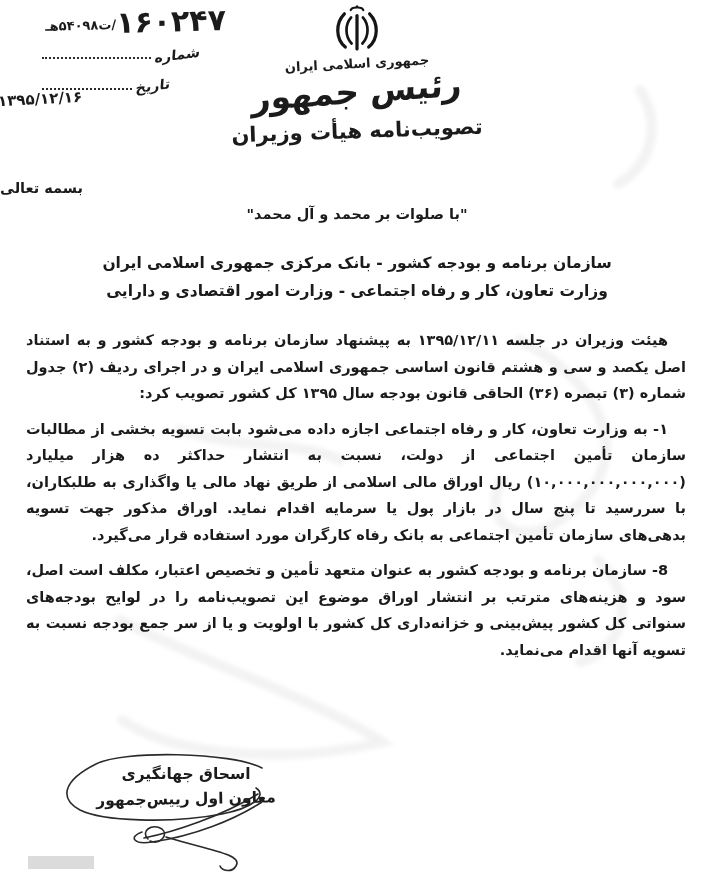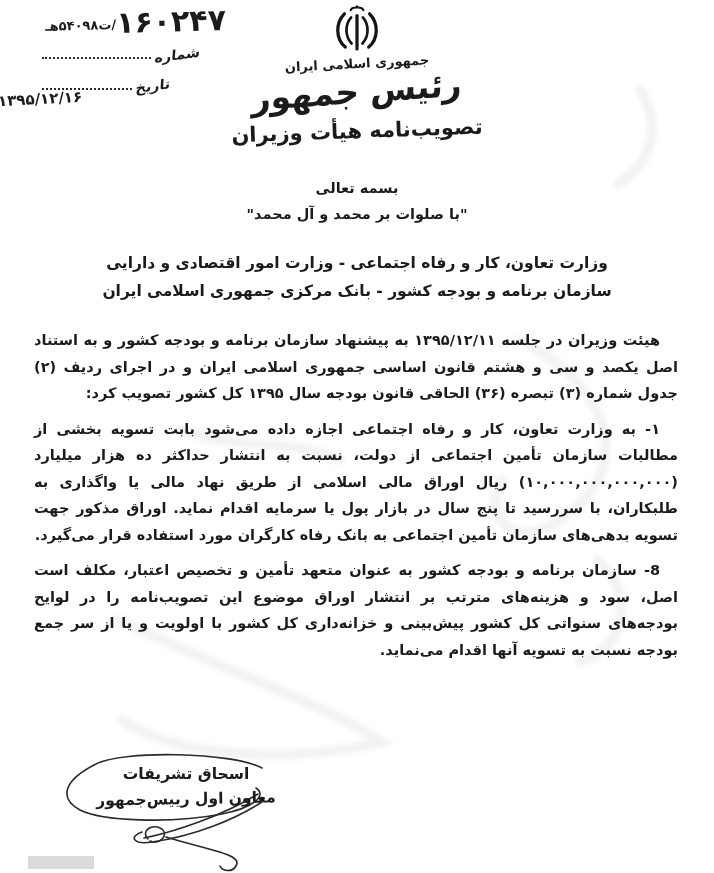--- a/index.html
+++ b/index.html
@@ -23,28 +23,28 @@
   .leader{flex:1;border-bottom:2px dotted #2a2a2a;margin-bottom:4px;}
   .date-value{position:absolute;left:-44px;top:12px;font-size:15px;font-weight:bold;
     letter-spacing:1px;transform:rotate(-3deg);white-space:nowrap;}
   
   .letterhead{position:absolute;left:50%;transform:translateX(-50%);top:4px;width:320px;text-align:center;}
   .emblem{display:inline-block;}
   .country{font-size:13px;font-weight:bold;transform:rotate(-3deg);margin-top:-4px;}
   .office{font-size:33px;font-weight:bold;transform:rotate(-4deg) skewX(-6deg);margin-top:1px;letter-spacing:2px;}
   .doctype{font-size:21px;font-weight:bold;transform:rotate(-2deg);margin-top:8px;letter-spacing:1px;}
   
-  .basmala{position:absolute;left:0;right:0;top:180px;text-align:center;font-size:14.5px;font-weight:bold;}
+  .basmala{position:absolute;left:0;right:0;top:180px;text-align:left;font-size:14.5px;font-weight:bold;}
   .salawat{position:absolute;left:0;right:0;top:206px;text-align:center;font-size:14.5px;font-weight:bold;}
   .addressees{position:absolute;left:0;right:0;top:249px;text-align:center;
     font-size:15.5px;font-weight:bold;line-height:28px;}
   
   .body{position:absolute;right:28px;left:26px;top:327px;font-size:14.5px;font-weight:600;
     line-height:26.5px;text-align:justify;direction:rtl;}
-  .body p{margin:0 8px 9px;text-indent:18px;}
+  .body p{margin:0 0 9px;text-indent:18px;}
   
   .signature{position:absolute;left:50px;top:752px;width:272px;height:124px;}
   .sig-svg{position:absolute;left:0;top:0;}
   .sig-name{position:relative;text-align:center;margin-top:13px;font-size:15.5px;font-weight:bold;}
   .sig-title{position:relative;text-align:center;margin-top:7px;font-size:15.5px;font-weight:bold;transform:rotate(-1deg);}
 </style>
 </head>
 <body>
 
 <div class="page">
@@ -88,39 +88,39 @@
     </svg>
     <div class="country">جمهوری اسلامی ایران</div>
     <div class="office">رئیس جمهور</div>
     <div class="doctype">تصویب‌نامه هیأت وزیران</div>
   </div>
 
   <div class="basmala">بسمه تعالی</div>
   <div class="salawat">"با صلوات بر محمد و آل محمد"</div>
 
   <div class="addressees">
+    <div>سازمان برنامه و بودجه کشور - بانک مرکزی جمهوری اسلامی ایران</div>
     <div>وزارت تعاون، کار و رفاه اجتماعی - وزارت امور اقتصادی و دارایی</div>
-    <div>سازمان برنامه و بودجه کشور - بانک مرکزی جمهوری اسلامی ایران</div>
   </div>
 
   <div class="body">
     <p>هیئت وزیران در جلسه ۱۳۹۵/۱۲/۱۱ به پیشنهاد سازمان برنامه و بودجه کشور و به استناد اصل یکصد و سی و هشتم قانون اساسی جمهوری اسلامی ایران و در اجرای ردیف (۲) جدول شماره (۳) تبصره (۳۶) الحاقی قانون بودجه سال ۱۳۹۵ کل کشور تصویب کرد:</p>
     <p>۱- به وزارت تعاون، کار و رفاه اجتماعی اجازه داده می‌شود بابت تسویه بخشی از مطالبات سازمان تأمین اجتماعی از دولت، نسبت به انتشار حداکثر ده هزار میلیارد (۱۰,۰۰۰,۰۰۰,۰۰۰,۰۰۰) ریال اوراق مالی اسلامی از طریق نهاد مالی یا واگذاری به طلبکاران، با سررسید تا پنج سال در بازار پول یا سرمایه اقدام نماید. اوراق مذکور جهت تسویه بدهی‌های سازمان تأمین اجتماعی به بانک رفاه کارگران مورد استفاده قرار می‌گیرد.</p>
     <p>8- سازمان برنامه و بودجه کشور به عنوان متعهد تأمین و تخصیص اعتبار، مکلف است اصل، سود و هزینه‌های مترتب بر انتشار اوراق موضوع این تصویب‌نامه را در لوایح بودجه‌های سنواتی کل کشور پیش‌بینی و خزانه‌داری کل کشور با اولویت و یا از سر جمع بودجه نسبت به تسویه آنها اقدام می‌نماید.</p>
   </div>
 
   <div class="signature">
     <svg class="sig-svg" width="272" height="124" viewBox="0 0 272 124">
       <g fill="none" stroke="#2a2a2a" stroke-width="1.6" stroke-linecap="round">
         <path d="M212 16 C182 0 72 -2 46 12 C14 28 8 46 30 58 C52 69 120 72 172 62 C202 56 218 44 206 36"></path>
         <path d="M208 42 C172 64 124 80 94 86"></path>
         <path d="M212 50 C184 68 144 84 102 90 C84 93 78 85 92 80"></path>
         <path d="M98 87 C90 79 102 71 112 77 C119 83 110 93 100 89"></path>
         <path d="M116 85 C154 97 194 102 186 114 C182 121 172 119 170 114"></path>
       </g>
     </svg>
-    <div class="sig-name">اسحاق تشریفات</div>
+    <div class="sig-name">اسحاق جهانگیری</div>
     <div class="sig-title">معاون اول رییس‌جمهور</div>
   </div>
 
   <div class="smudge"></div>
 
 </div>
 
 </body></html>

